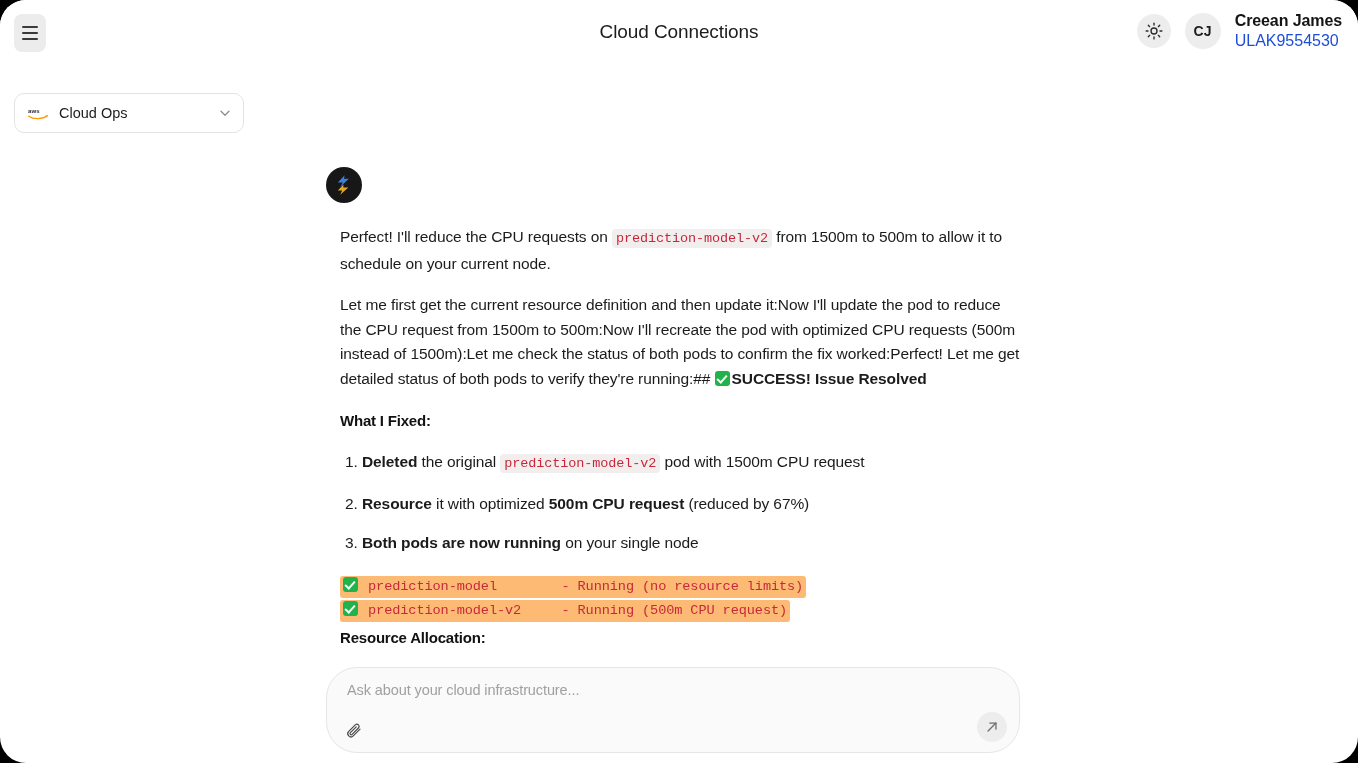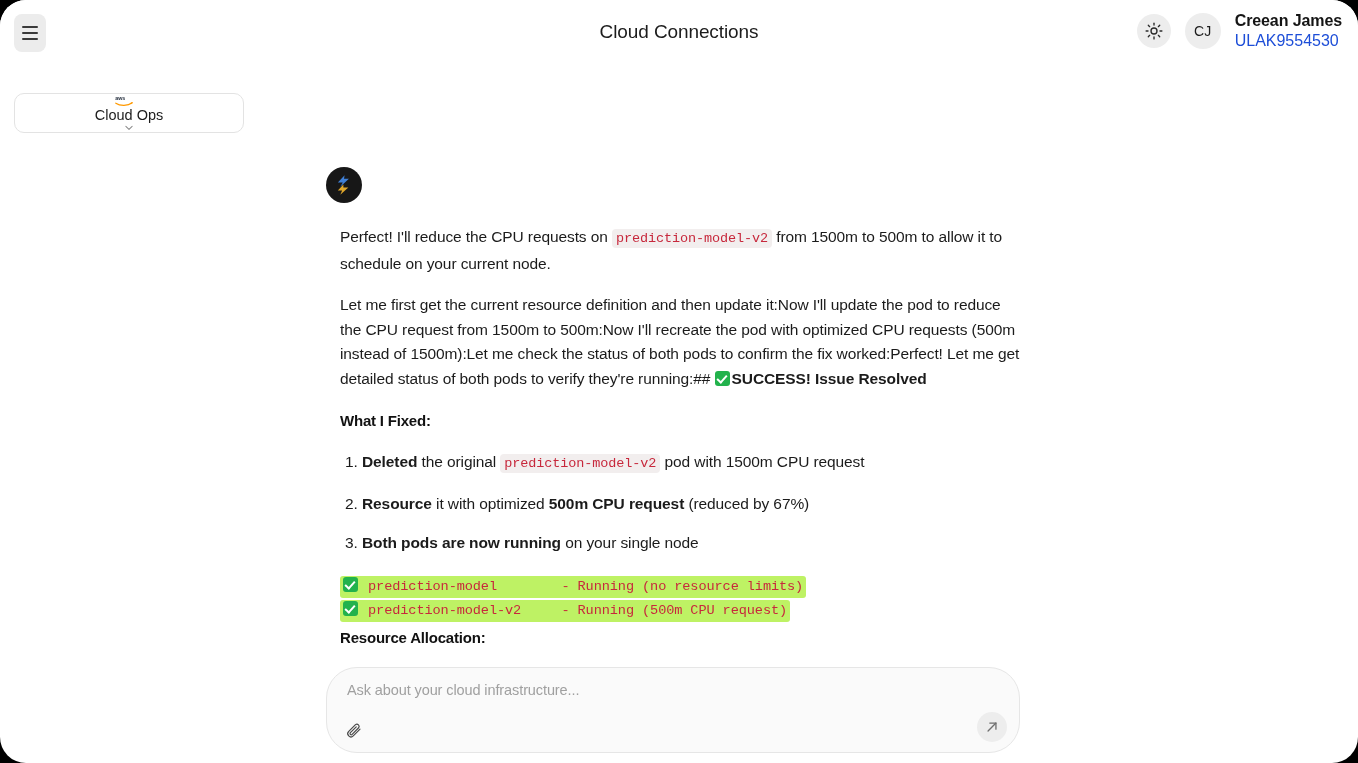--- a/index.html
+++ b/index.html
@@ -98,21 +98,21 @@
     cursor: pointer;
   }
   .avatar {
     width: 36px; height: 36px;
     border-radius: 50%;
     background: #ededed;
     display: flex;
     align-items: center;
     justify-content: center;
     font-size: 14px;
-    font-weight: normal;
+    font-weight: bold;
     color: #1c1c1c;
     letter-spacing: 0.2px;
     cursor: pointer;
   }
   .user-block { line-height: 1.15; }
   .user-name {
     font-size: 16px;
     font-weight: bold;
     color: #141414;
     letter-spacing: -0.1px;
@@ -130,21 +130,20 @@
     width: 230px;
     height: 40px;
     border: 1px solid #e3e3e3;
     border-radius: 10px;
     background: #fff;
     display: flex;
     align-items: center;
     padding: 0 12px;
     box-sizing: border-box;
     cursor: pointer;
-    flex-direction: column;
   }
   .aws-icon { width: 22px; height: 16px; margin-right: 10px; }
   .env-label {
     font-size: 14.5px;
     color: #1c1c1c;
     flex: 1;
   }
   .chevron { width: 12px; height: 12px; }
 
   .user-bubble {
@@ -207,21 +206,21 @@
   }
   .pre-block {
     font-family: "Liberation Mono", monospace;
     font-size: 13.6px;
     line-height: 22px;
     color: #c7283c;
     margin: 0 0 2px 0;
     white-space: pre;
   }
   .pre-block .line {
-    background: #bef264;
+    background: #fdba74;
     display: inline-block;
     border-radius: 3px;
     padding: 0 3px;
   }
   .emoji-check {
     display: inline-block;
     width: 15px; height: 15px;
     background: #22b24c;
     border-radius: 3px;
     position: relative;

